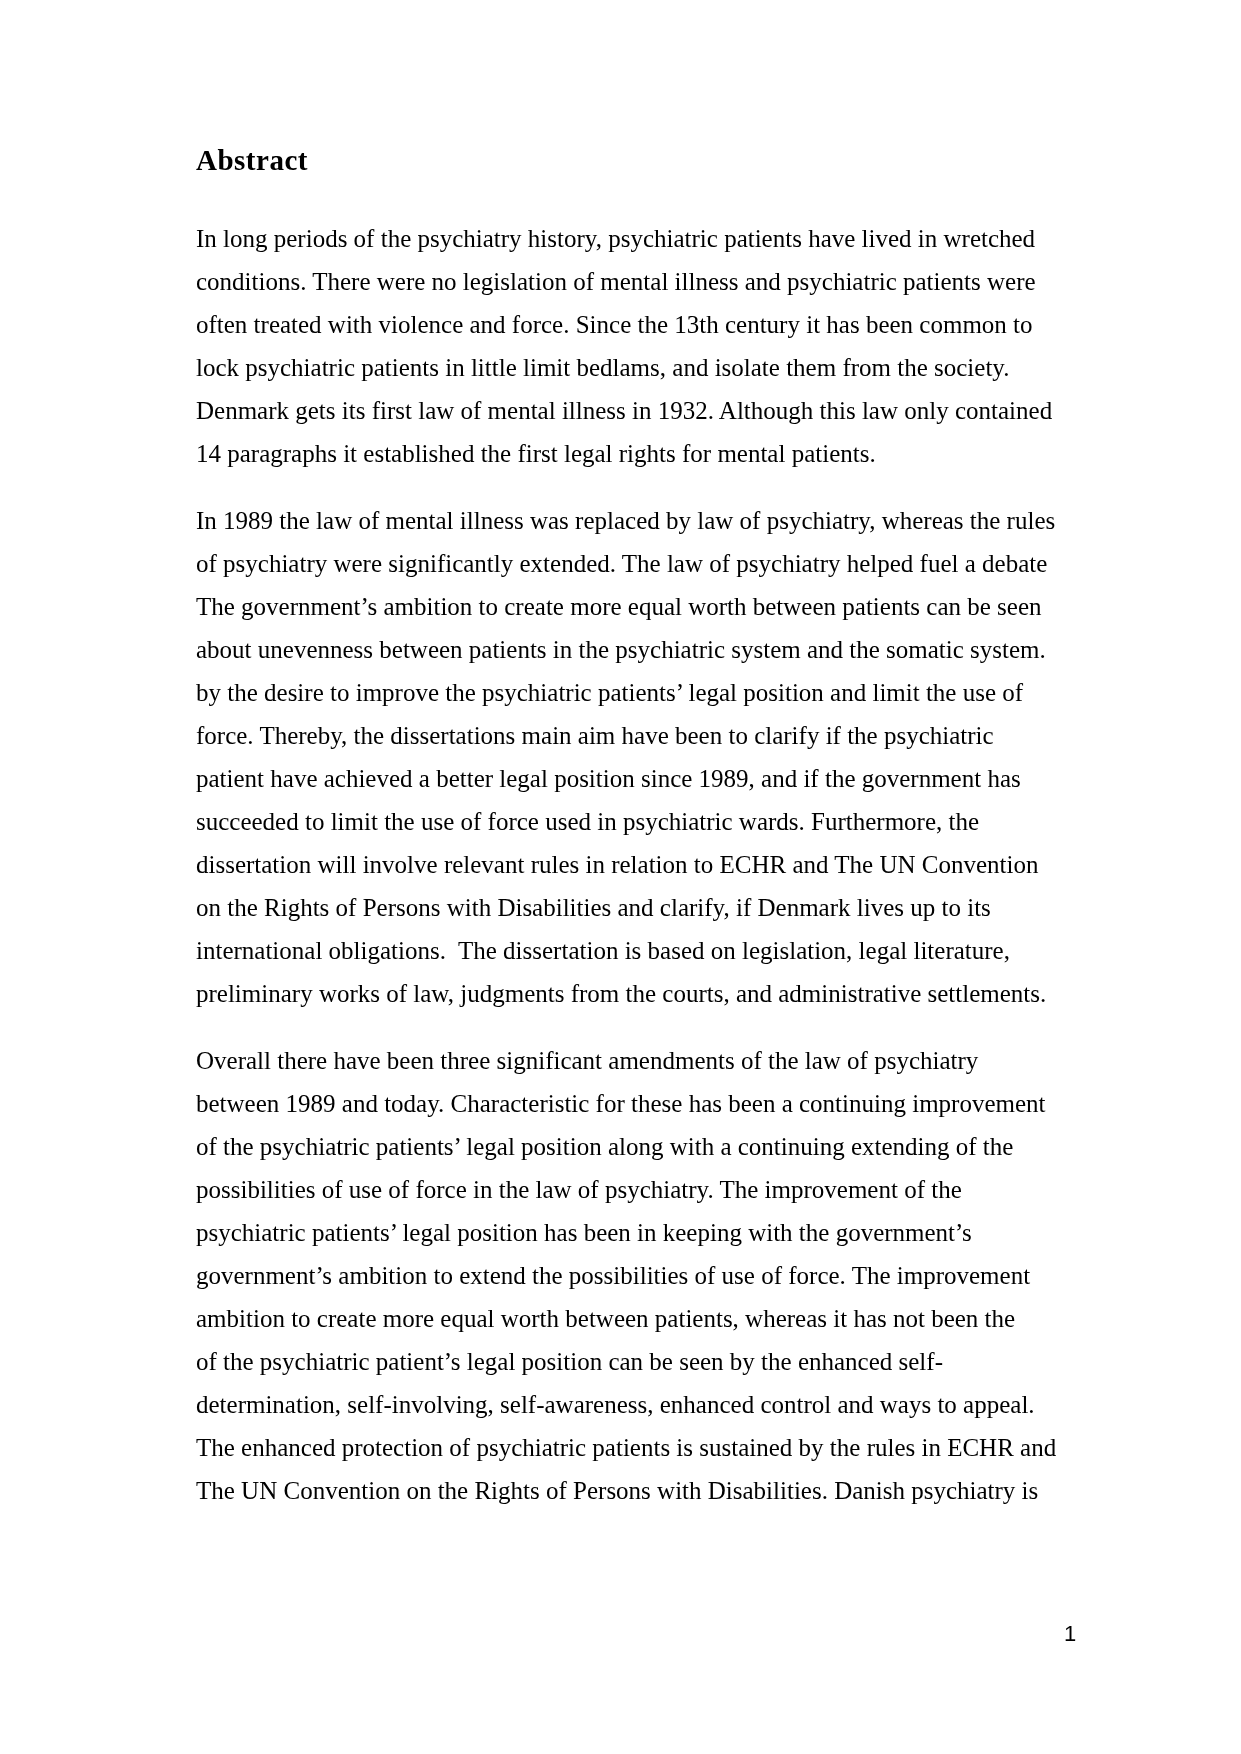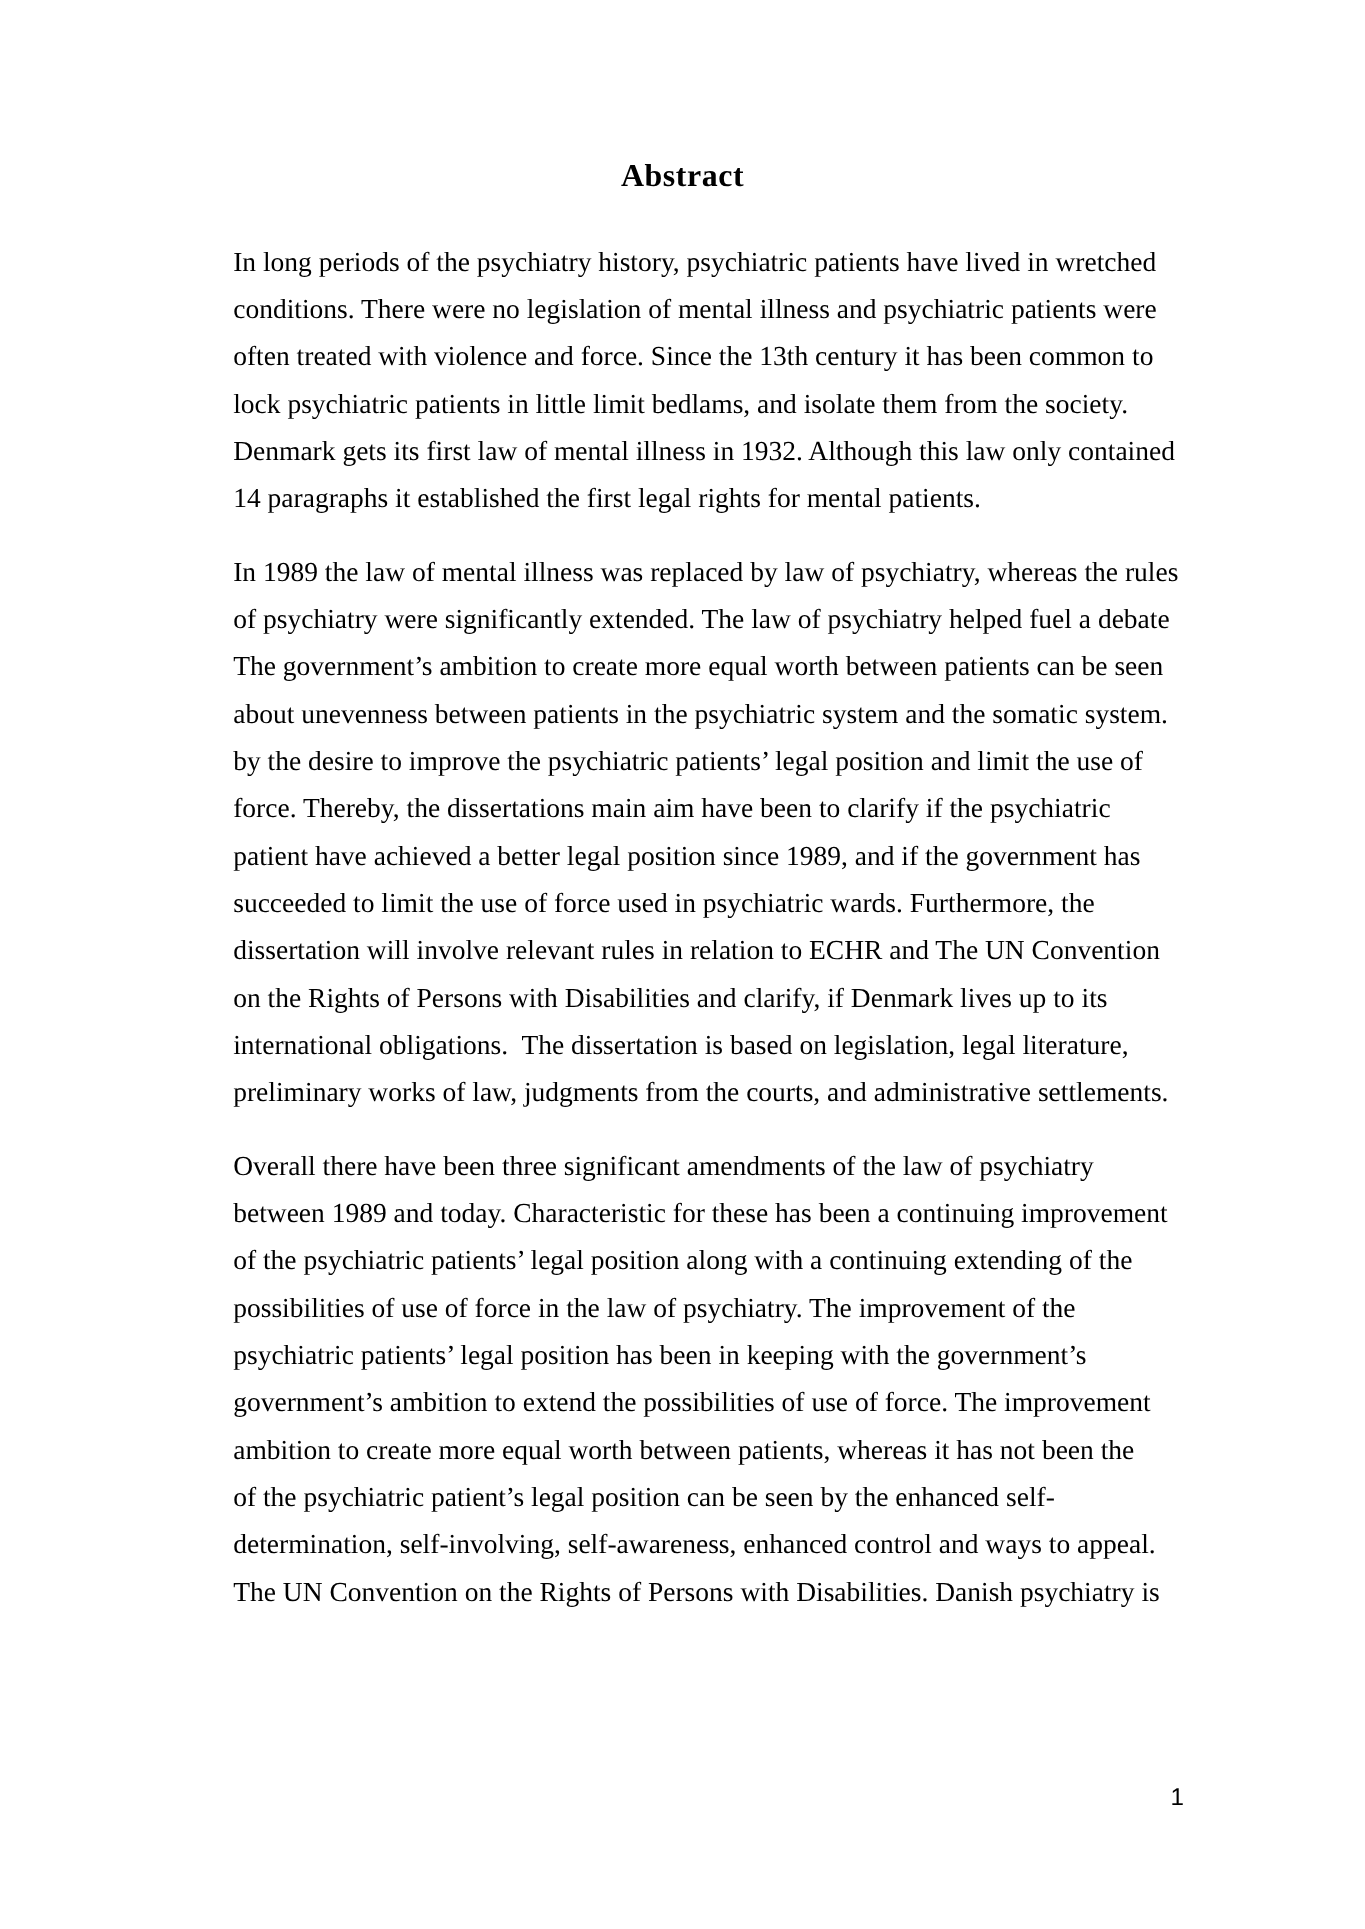--- a/index.html
+++ b/index.html
@@ -16,29 +16,28 @@
     width: 1241px;
     height: 1754px;
     padding: 142px 196px 0 196px;
     background: #ffffff;
     overflow: hidden;
   }
   .doc-title {
     font-size: 29px;
     line-height: 36px;
     font-weight: bold;
-    text-align: center;
     letter-spacing: 0.5px;
     font-family: Liberation Serif, serif;
   }
   .body-text {
     margin-top: 39px;
   }
   .para {
-    margin: 0 0 24px 16px;
+    margin: 0 0 24px 0;
     font-size: 25px;
     line-height: 43px;
   }
   .line {
     display: block;
     white-space: pre;
   }
   .page-number {
     position: absolute;
     left: 1064px;
@@ -81,18 +80,19 @@
       <p class="para">
         <span class="line">Overall there have been three significant amendments of the law of psychiatry</span>
         <span class="line">between 1989 and today. Characteristic for these has been a continuing improvement</span>
         <span class="line">of the psychiatric patients’ legal position along with a continuing extending of the</span>
         <span class="line">possibilities of use of force in the law of psychiatry. The improvement of the</span>
         <span class="line">psychiatric patients’ legal position has been in keeping with the government’s</span>
         <span class="line">government’s ambition to extend the possibilities of use of force. The improvement</span>
         <span class="line">ambition to create more equal worth between patients, whereas it has not been the</span>
         <span class="line">of the psychiatric patient’s legal position can be seen by the enhanced self-</span>
         <span class="line">determination, self-involving, self-awareness, enhanced control and ways to appeal.</span>
+        <span class="line">The enhanced protection of psychiatric patients is sustained by the rules in ECHR and</span>
         <span class="line">The UN Convention on the Rights of Persons with Disabilities. Danish psychiatry is</span>
       </p>
     </main>
 
   <div class="page-number">1</div>
 </div>
 
 </body></html>

